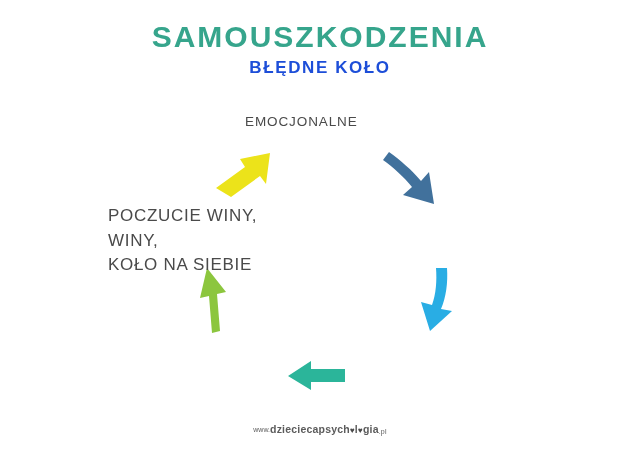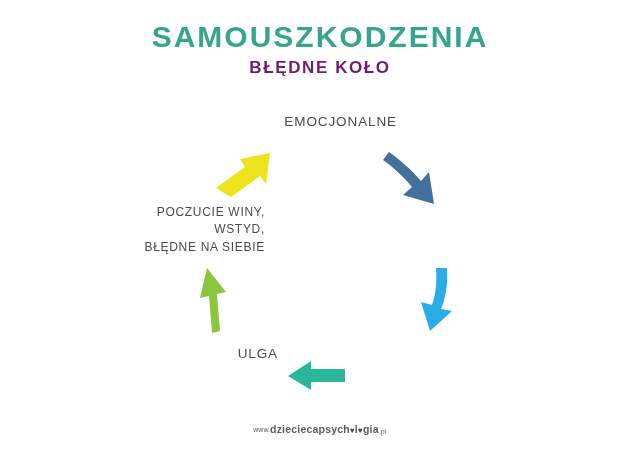--- a/index.html
+++ b/index.html
@@ -36,44 +36,44 @@
     color: #36a58c;
     line-height: 1.0;
     margin: 0;
     white-space: nowrap;
   }
   .sub-title {
     font-family: "Liberation Sans", sans-serif;
     font-size: 17px;
     font-weight: bold;
     letter-spacing: 1.6px;
-    color: #701a75;
+    color: #1d4ed8;
     line-height: 1.0;
     margin-top: 7px;
     white-space: nowrap;
   }
 
   
   .node {
     position: absolute;
     font-family: "Liberation Sans", sans-serif;
     font-size: 13.5px;
     letter-spacing: 0.9px;
     color: #4a4a4a;
     line-height: 1.45;
-    text-align: right;
+    text-align: left;
     white-space: nowrap;
   }
   .node .line { display: block; }
 
   #node-emotional-pain { top: 112px; left: 245px; width: 152px; }
   #node-tension        { top: 222px; left: 398px; width: 110px; }
   #node-self-harm      { top: 344px; left: 348px; width: 172px; }
   #node-relief         { top: 344px; left: 196px; width: 82px;  }
-  #node-guilt          { top: 204px; left: 117px; width: 148px; font-size: 12px; letter-spacing: 0.7px; }
+  #node-guilt          { top: 204px; left: 108px; width: 148px; font-size: 17px; letter-spacing: 0.7px; }
 
   
   #arrow-layer {
     position: absolute;
     top: 0; left: 0;
     width: 640px;
     height: 453px;
     pointer-events: none;
   }
 
@@ -162,27 +162,24 @@
                Z" fill="#ece31a"></path>
     </g>
   </svg>
 
   <div class="node" id="node-emotional-pain">
     <span class="line">EMOCJONALNE</span>
   </div>
 
 
 
-  <div class="node" id="node-relief">
-    <span class="line">ULGA</span>
-  </div>
 
   <div class="node" id="node-guilt">
     <span class="line">POCZUCIE WINY,</span>
-    <span class="line">WSTYD,</span>
-    <span class="line">BŁĘDNE NA SIEBIE</span>
+    <span class="line">WINY,</span>
+    <span class="line">KOŁO NA SIEBIE</span>
   </div>
 
   <div class="footer">
     <span class="www">www.</span><span class="dom">d</span><span class="dom">zieciecapsych</span><span class="heart">♥</span><span class="dom">l</span><span class="heart">♥</span><span class="dom">gia</span><span class="tld">.pl</span>
   </div>
 
 </div>
 
 </body></html>

